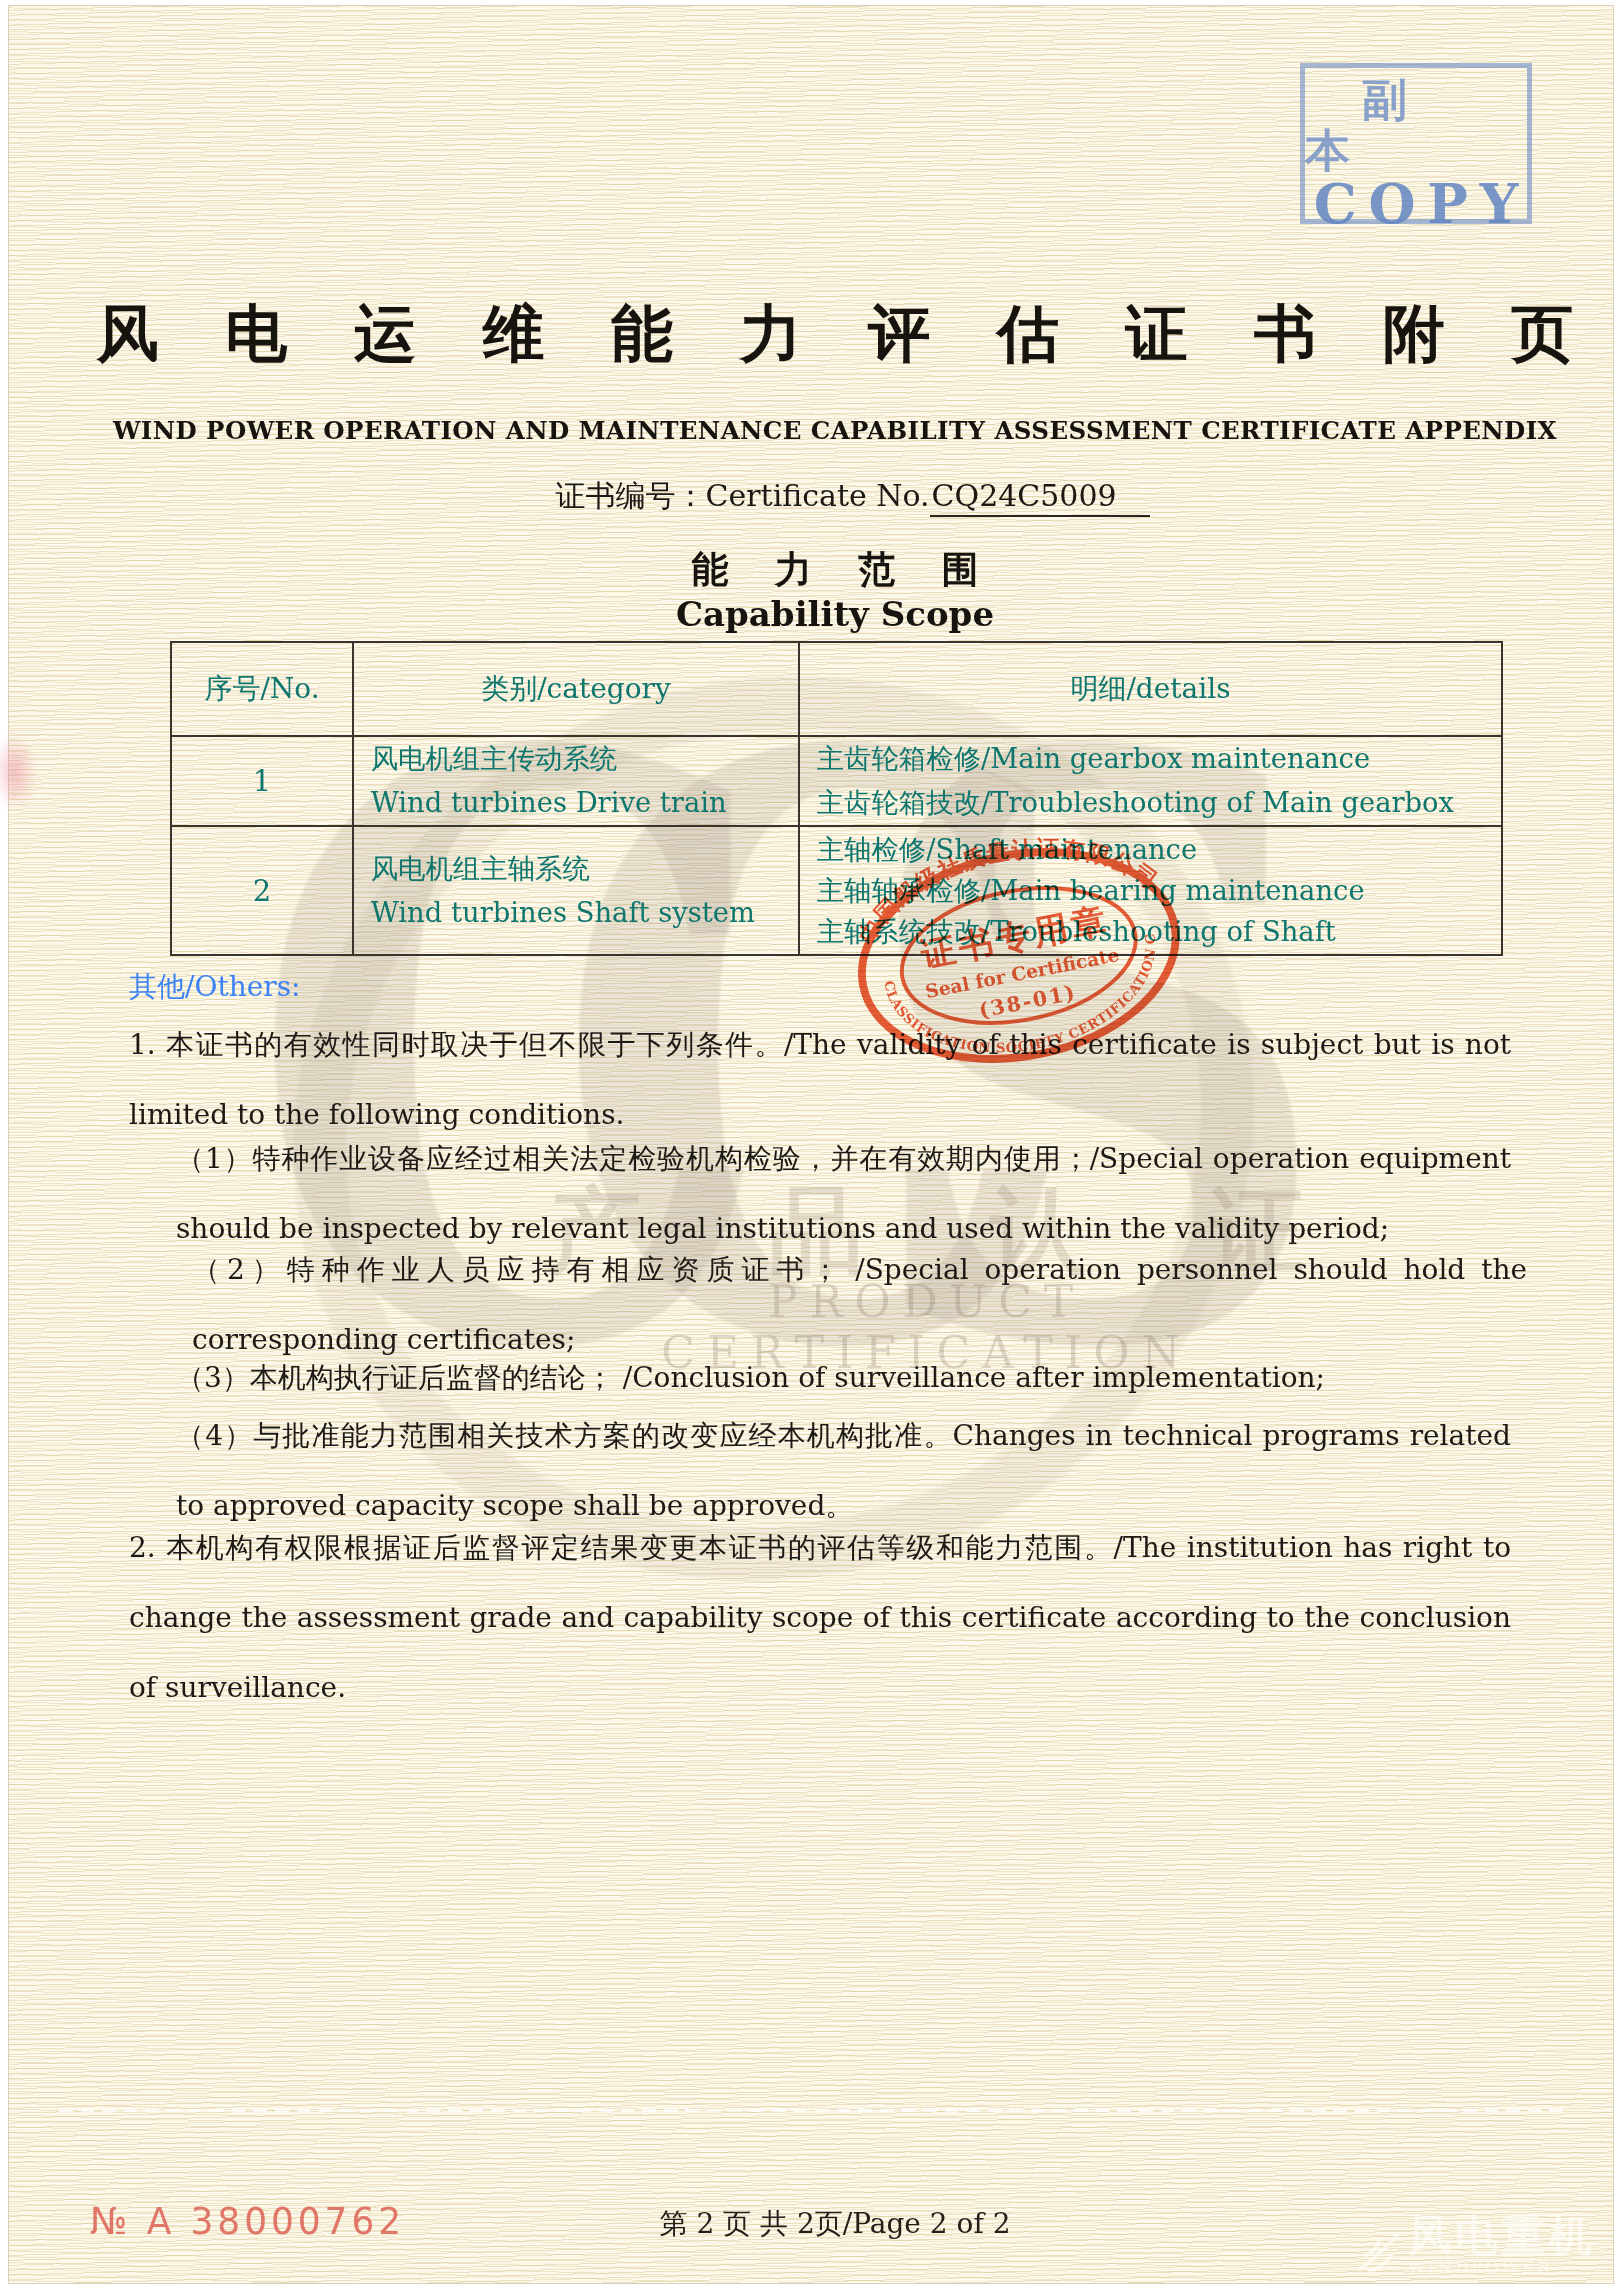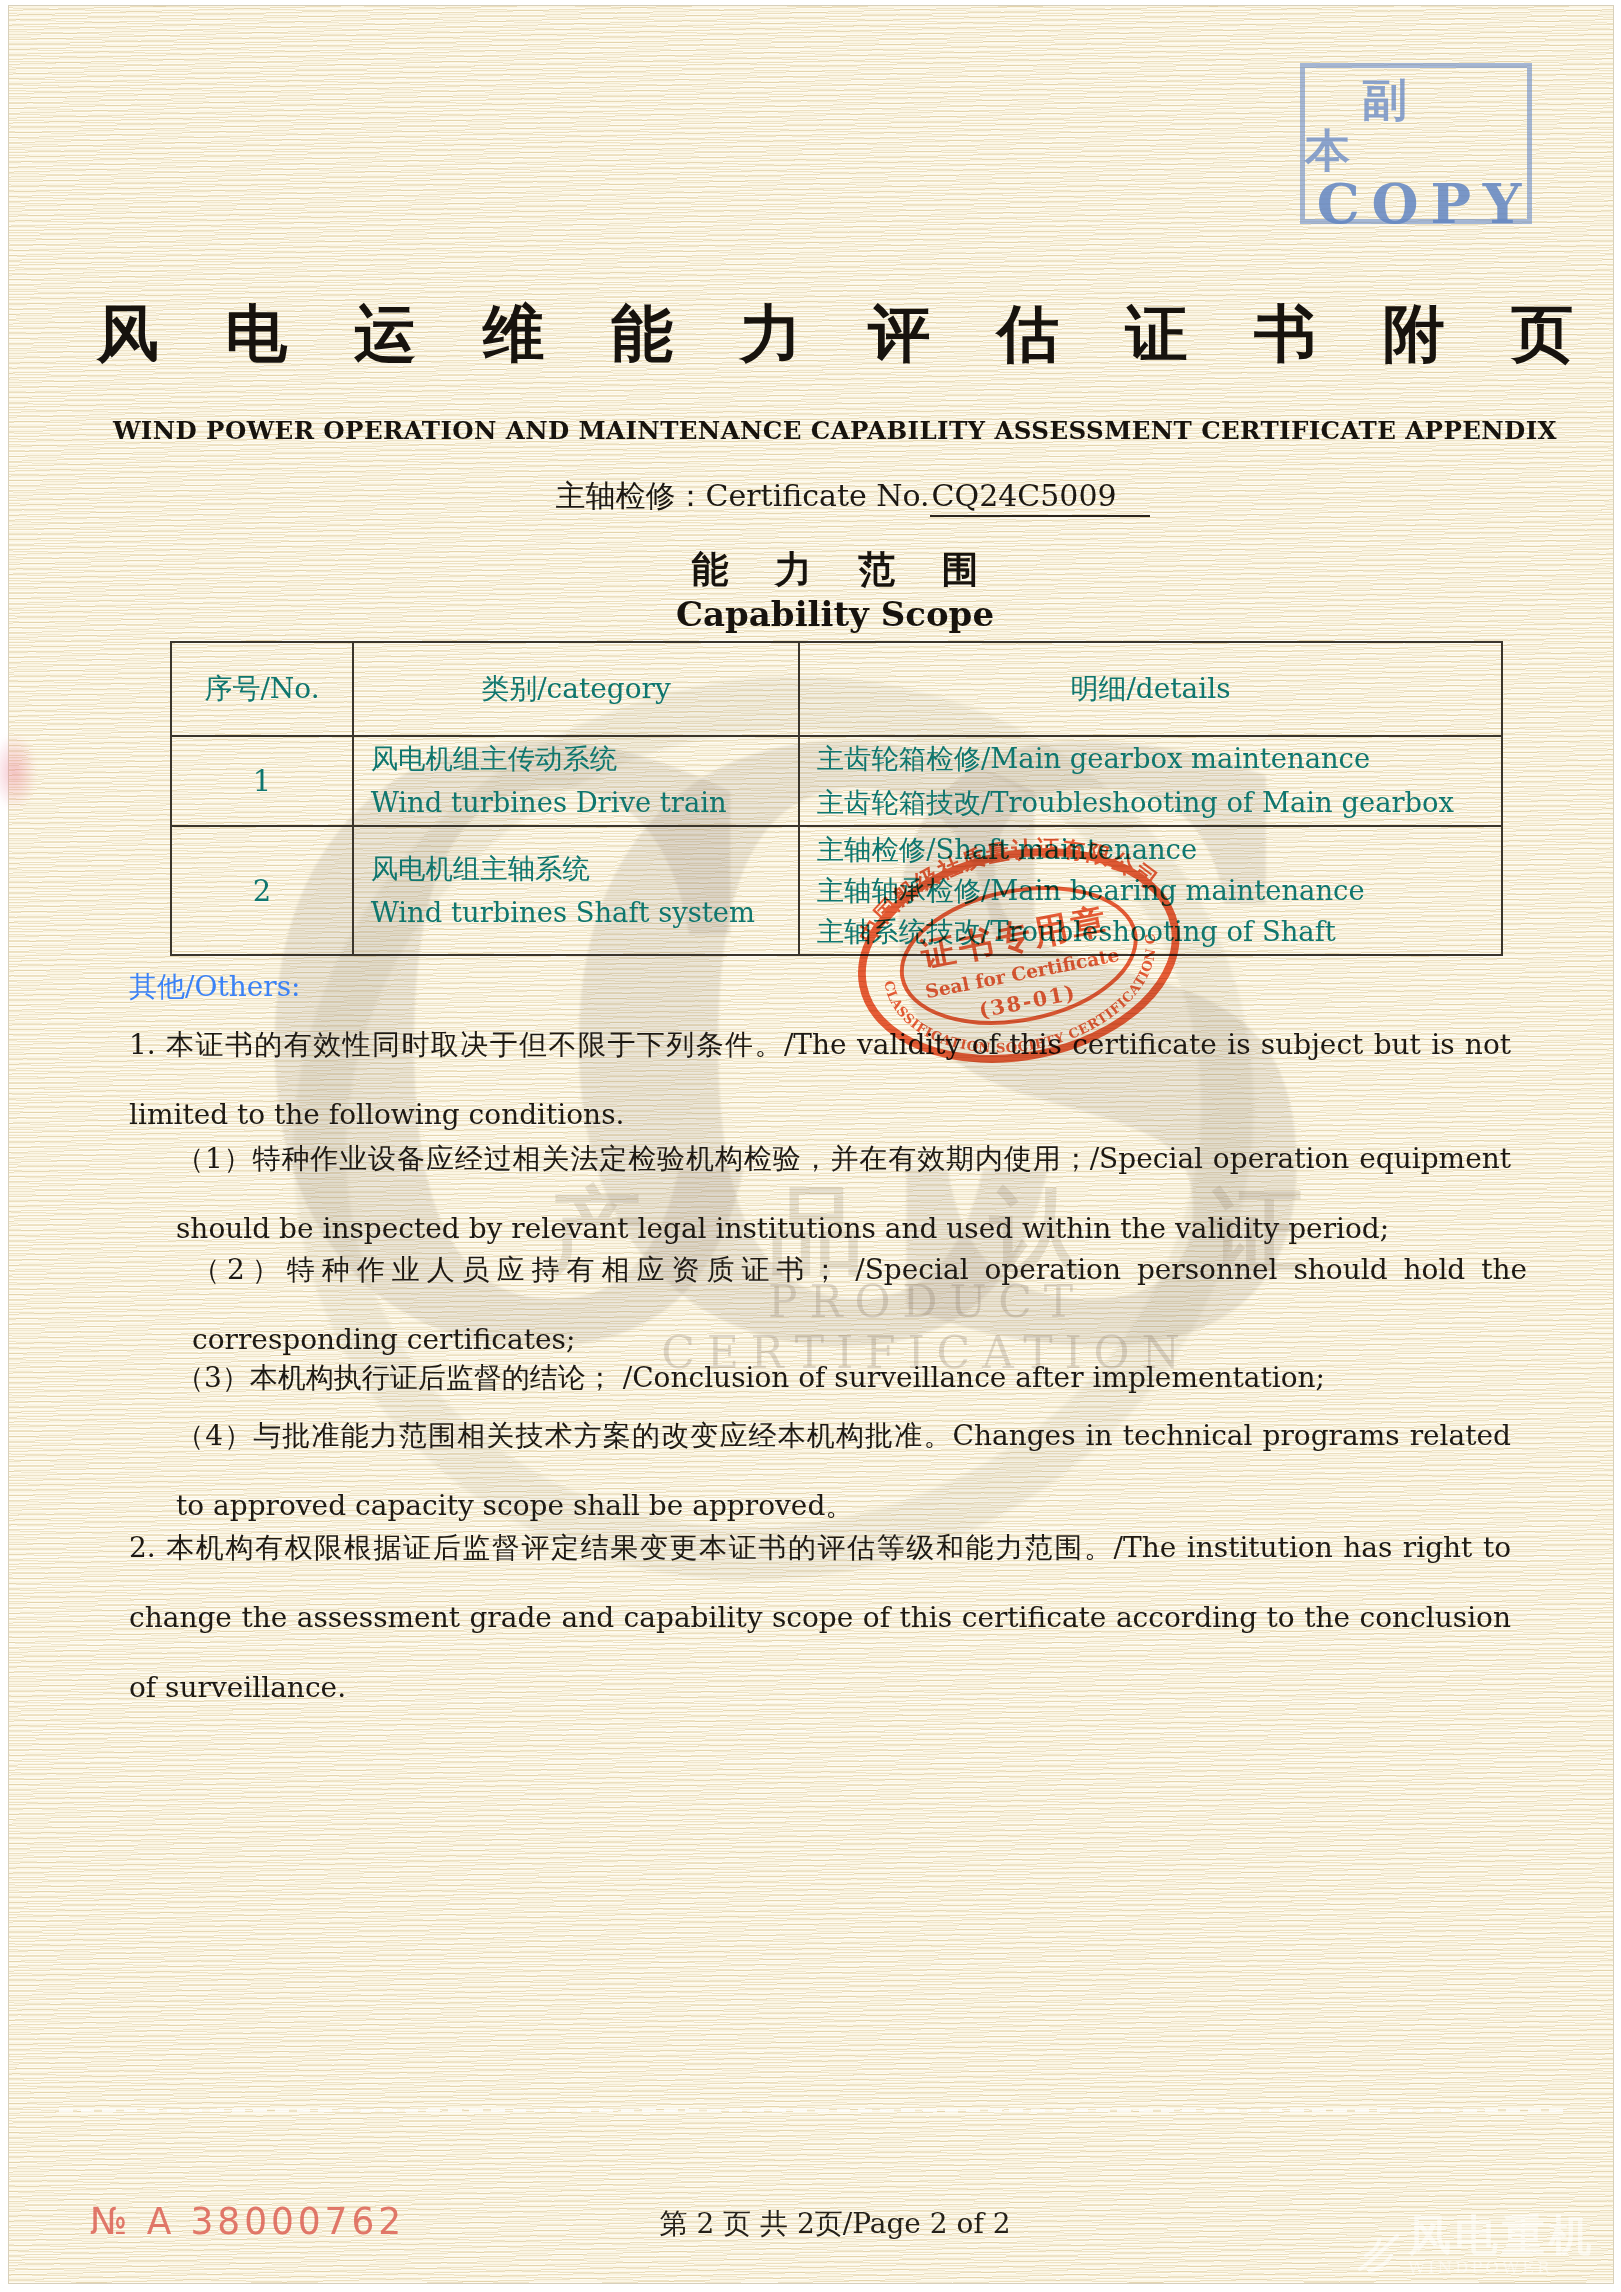--- a/index.html
+++ b/index.html
@@ -11,21 +11,21 @@
     background-image:
       repeating-linear-gradient(178.4deg, rgba(213,190,134,.40) 0 1px, rgba(255,255,255,0) 1px 4.9px),
       repeating-linear-gradient(181.6deg, rgba(213,190,134,.32) 0 1px, rgba(255,255,255,0) 1px 5.9px),
       repeating-linear-gradient(180deg, rgba(255,253,246,.85) 0 1px, rgba(250,243,223,0) 1px 2.9px);
     box-shadow:inset 0 0 0 1px #d8d0bb;}
   .content{position:absolute;left:39px;top:0;width:1592px;height:2293px;z-index:3;}
   .centered{position:absolute;left:0;width:100%;text-align:center;color:#211d18;}
 
   
   .copy-stamp{position:absolute;left:1300px;top:63px;width:222px;height:141px;border:5.9px solid rgba(110,142,198,.62);
-    display:flex;flex-direction:column;justify-content:space-between;align-items:flex-start;padding:5.9px 0 3.9px 0;z-index:4;}
+    display:flex;flex-direction:column;justify-content:space-between;align-items:center;padding:5.9px 0 3.9px 0;z-index:4;}
   .copy-cn{font-size:45px;color:rgba(106,139,196,.78);letter-spacing:57px;text-indent:57px;font-weight:bold;line-height:51px;}
   .copy-en{font-size:54px;font-weight:bold;color:rgba(98,133,193,.85);letter-spacing:11.8px;text-indent:11.8px;line-height:57px;transform:scaleY(1.02);}
 
   
   .title-cn{top:292px;font-size:62px;font-weight:bold;letter-spacing:22.5px;text-indent:22.5px;color:#17130e;}
   .title-en{top:416px;font-size:24.5px;font-weight:bold;letter-spacing:0.4px;color:#17130e;}
   .cert-line{top:476px;font-size:30px;color:#1c1813;}
   .cert-line .shift{position:relative;left:17.6px;}
   .cert-value{border-bottom:2.9px solid #2a251e;padding:0 33px 2px 2px;}
   .section-cn{top:545px;font-size:37px;font-weight:bold;letter-spacing:16.7px;text-indent:16.7px;color:#17130e;}
@@ -99,21 +99,21 @@
     <div class="copy-cn">副 本</div>
     <div class="copy-en">COPY</div>
   </div>
 
   <div class="content">
     <div class="centered title-cn">风 电 运 维 能 力 评 估 证 书 附 页</div>
     <div class="centered title-en">WIND POWER OPERATION AND MAINTENANCE CAPABILITY ASSESSMENT CERTIFICATE APPENDIX</div>
 
     <div class="centered cert-line">
       <span class="shift">
-        <span>主轴检修：Certificate No.</span><span class="cert-value">CQ24C5009</span>
+        <span>证书编号：Certificate No.</span><span class="cert-value">CQ24C5009</span>
       </span>
     </div>
 
     <div class="centered section-cn">能 力 范 围</div>
     <div class="centered section-en">Capability Scope</div>
 
     <div class="cap-table">
       <div class="tr">
         <div class="th">序号/No.</div>
         <div class="th">类别/category</div>

